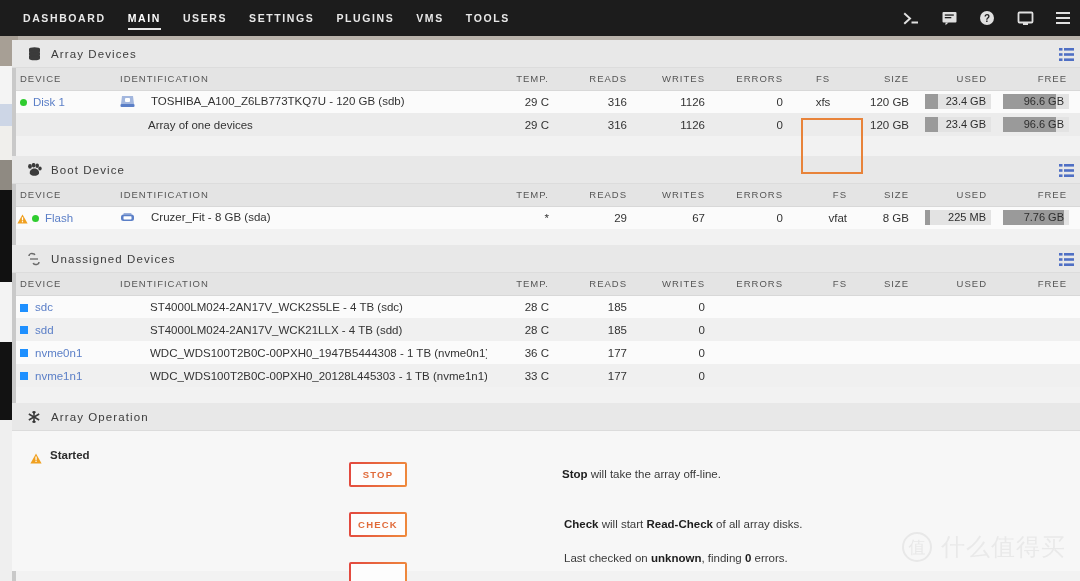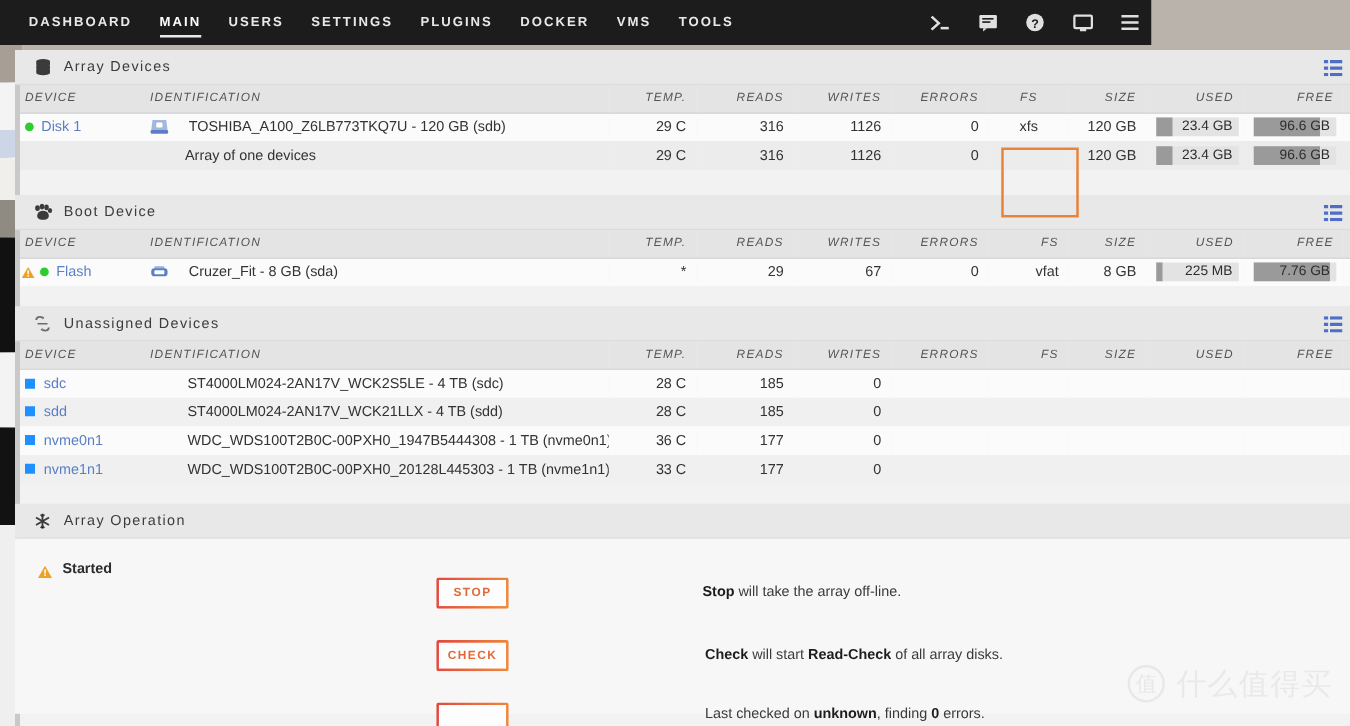--- a/index.html
+++ b/index.html
@@ -22,21 +22,21 @@
   #bg-strip .b3 { top: 68px;height: 22px; background:#cdd6e6; }
   #bg-strip .b4 { top: 90px;height: 34px; background:#f0efec; }
   #bg-strip .b5 { top:124px;height: 30px; background:#8f8a82; }
   #bg-strip .b6 { top:154px;height: 92px; background:#111; }
   #bg-strip .b7 { top:246px;height: 60px; background:#f3f3f3; }
   #bg-strip .b8 { top:306px;height: 78px; background:#121212; }
   #bg-strip .b9 { top:384px;height:161px; background:#efefef; }
 
   
   #topbar {
-    position: absolute; left:0; top:0; width:921px; height:36px;
+    position: absolute; left:0; top:0; width:1080px; height:36px;
     background:#1c1c1c; display:flex; align-items:center;
   }
   #topnav { display:flex; align-items:center; height:36px; padding-left:12px; gap:0; }
   .navitem {
     position: relative;
     color:#e8e8e8; font-size:10.5px; font-weight:bold; letter-spacing:1.6px;
     padding: 0 11px; line-height:36px; height:36px; cursor:pointer;
     white-space:nowrap; font-family:"Liberation Sans", sans-serif;
   }
   .navitem.active { color:#ffffff; }
@@ -76,21 +76,21 @@
   }
   .sec-header .list-btn {
     position:absolute; right:6px; top:6px; width:16px; height:16px;
     display:flex; align-items:center; justify-content:center; cursor:pointer;
   }
 
   table.dt { width:1068px; border-collapse:collapse; table-layout:fixed; }
   table.dt th {
     background:#e4e4e4; color:#555; font-size:9.5px; font-weight:normal;
     letter-spacing:1.0px; height:22px; padding:0 8px; text-align:right;
-    border-bottom:1px solid #d8d8d8; white-space:nowrap;font-style:italic;
+    border-bottom:1px solid #d8d8d8; white-space:nowrap;
   }
   table.dt th.l { text-align:left; }
   table.dt td {
     font-size:11.5px; color:#333; height:23px; padding:0 8px;
     text-align:right; white-space:nowrap; overflow:hidden;
   }
   table.dt td.l { text-align:left; }
   table.dt tr.r1 td { background:#fbfbfb; }
   table.dt tr.r2 td { background:#f0f0f0;margin-left:21px; }
   table.dt tr.rt td { background:#ececec; }
@@ -172,21 +172,20 @@
     <div class="bgblock b9"></div>
 </div>
 
 <div id="topbar">
   <div id="topnav">
     <div class="navitem">DASHBOARD</div>
     <div class="navitem active">MAIN</div>
     <div class="navitem">USERS</div>
     <div class="navitem">SETTINGS</div>
     <div class="navitem">PLUGINS</div>
-    <div class="navitem">DOCKER</div>
     <div class="navitem">VMS</div>
     <div class="navitem">TOOLS</div>
   </div>
   <div id="topicons">
     <div class="ticon">
       <svg width="17" height="15" viewBox="0 0 17 15">
           <path d="M2 3 L7 7.5 L2 12" stroke="#e0e0e0" stroke-width="2" fill="none" stroke-linecap="square"></path>
           <rect x="8.5" y="10.5" width="6.5" height="2" fill="#e0e0e0"></rect>
         </svg>
     </div>
@@ -569,21 +568,21 @@
       <div class="op-desc" style="left:550px; top:37px;text-align:right;">
         <b>Stop</b><span> will take the array off-line.</span>
       </div>
 
       <div class="op-btn" style="left:337px; top:81px;">CHECK</div>
       <div class="op-desc" style="left:552px; top:87px;">
         <b>Check</b><span> will start </span><b>Read-Check</b><span> of all array disks.</span>
       </div>
 
       <div class="op-btn" style="left:337px; top:131px;"></div>
-      <div class="op-desc" style="left:552px; top:134px;">
+      <div class="op-desc" style="left:552px; top:121px;">
         <span>Last checked on </span><b>unknown</b><span>, finding </span><b>0</b><span> errors.</span>
       </div>
     </div>
   </div>
 
   <div id="fs-highlight"></div>
 
   <div id="watermark">
     <div id="wm-circle">值</div>
     <div id="wm-text">什么值得买</div>

